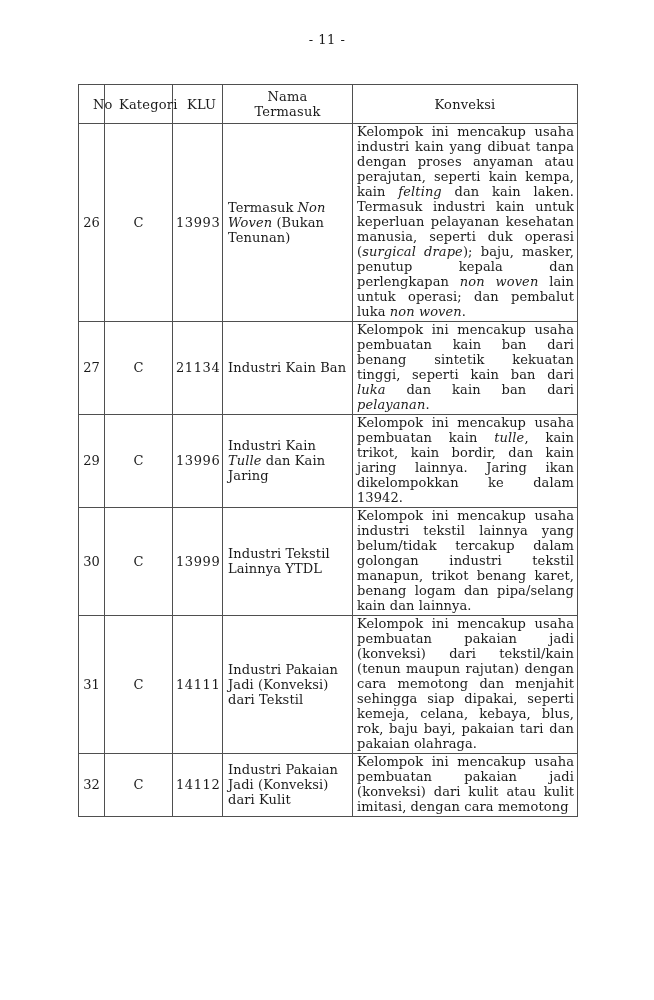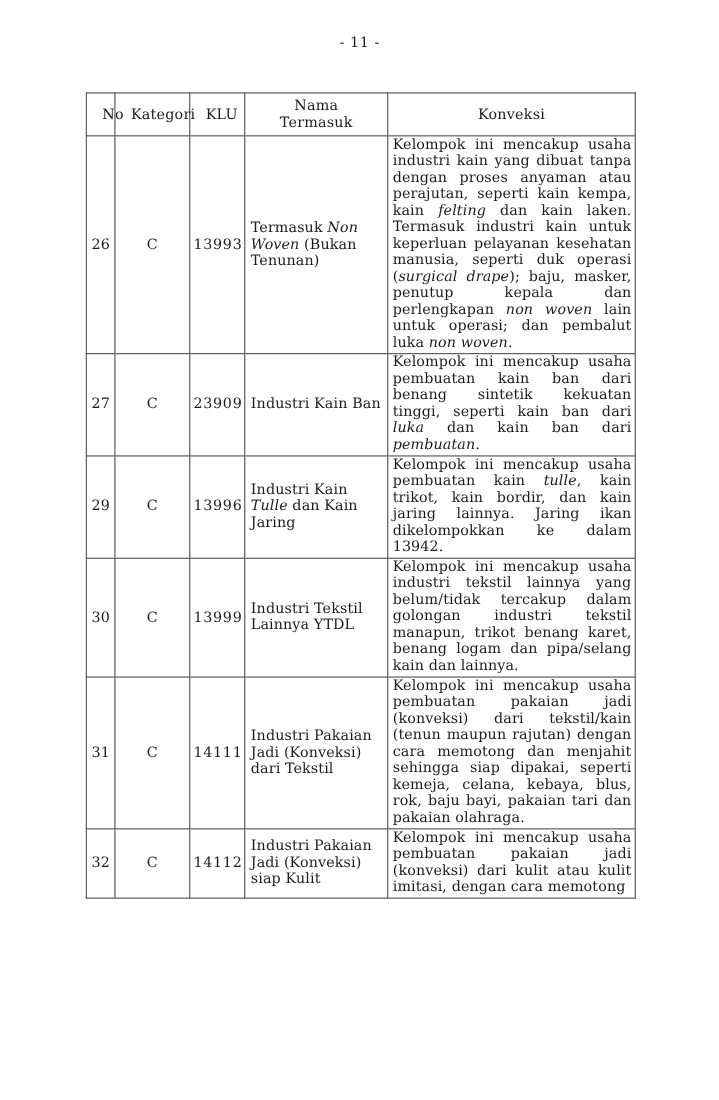--- a/index.html
+++ b/index.html
@@ -78,23 +78,23 @@
         <tr>
     <td class="c-no">26</td>
     <td class="c-kat">C</td>
     <td class="c-klu">13993</td>
     <td class="c-nama"><span>Termasuk </span><i>Non Woven</i><span> (Bukan Tenunan)</span></td>
     <td class="c-desc"><span>Kelompok ini mencakup usaha industri kain yang dibuat tanpa dengan proses anyaman atau perajutan, seperti kain kempa, kain </span><i>felting</i><span> dan kain laken. Termasuk industri kain untuk keperluan pelayanan kesehatan manusia, seperti duk operasi (</span><i>surgical drape</i><span>); baju, masker, penutup kepala dan perlengkapan </span><i>non woven</i><span> lain untuk operasi; dan pembalut luka </span><i>non woven</i><span>.</span></td>
   </tr>
         <tr>
     <td class="c-no">27</td>
     <td class="c-kat">C</td>
-    <td class="c-klu">23909</td>
+    <td class="c-klu">21134</td>
     <td class="c-nama"><span>Industri Kain Ban</span></td>
-    <td class="c-desc"><span>Kelompok ini mencakup usaha pembuatan kain ban dari benang sintetik kekuatan tinggi, seperti kain ban dari </span><i>luka</i><span> dan kain ban dari </span><i>pembuatan</i><span>.</span></td>
+    <td class="c-desc"><span>Kelompok ini mencakup usaha pembuatan kain ban dari benang sintetik kekuatan tinggi, seperti kain ban dari </span><i>luka</i><span> dan kain ban dari </span><i>pelayanan</i><span>.</span></td>
   </tr>
         <tr>
     <td class="c-no">29</td>
     <td class="c-kat">C</td>
     <td class="c-klu">13996</td>
     <td class="c-nama"><span>Industri Kain </span><i>Tulle</i><span> dan Kain Jaring</span></td>
     <td class="c-desc"><span>Kelompok ini mencakup usaha pembuatan kain </span><i>tulle</i><span>, kain trikot, kain bordir, dan kain jaring lainnya. Jaring ikan dikelompokkan ke dalam 13942.</span></td>
   </tr>
         <tr>
     <td class="c-no">30</td>
@@ -107,19 +107,19 @@
     <td class="c-no">31</td>
     <td class="c-kat">C</td>
     <td class="c-klu">14111</td>
     <td class="c-nama"><span>Industri Pakaian Jadi (Konveksi) dari Tekstil</span></td>
     <td class="c-desc"><span>Kelompok ini mencakup usaha pembuatan pakaian jadi (konveksi) dari tekstil/kain (tenun maupun rajutan) dengan cara memotong dan menjahit sehingga siap dipakai, seperti kemeja, celana, kebaya, blus, rok, baju bayi, pakaian tari dan pakaian olahraga.</span></td>
   </tr>
         <tr>
     <td class="c-no">32</td>
     <td class="c-kat">C</td>
     <td class="c-klu">14112</td>
-    <td class="c-nama"><span>Industri Pakaian Jadi (Konveksi) siap Kulit</span></td>
+    <td class="c-nama"><span>Industri Pakaian Jadi (Konveksi) dari Kulit</span></td>
     <td class="c-desc"><span>Kelompok ini mencakup usaha pembuatan pakaian jadi (konveksi) dari kulit atau kulit imitasi, dengan cara memotong</span></td>
   </tr>
       </tbody>
   </table>
 
 </div>
 
 </body></html>

